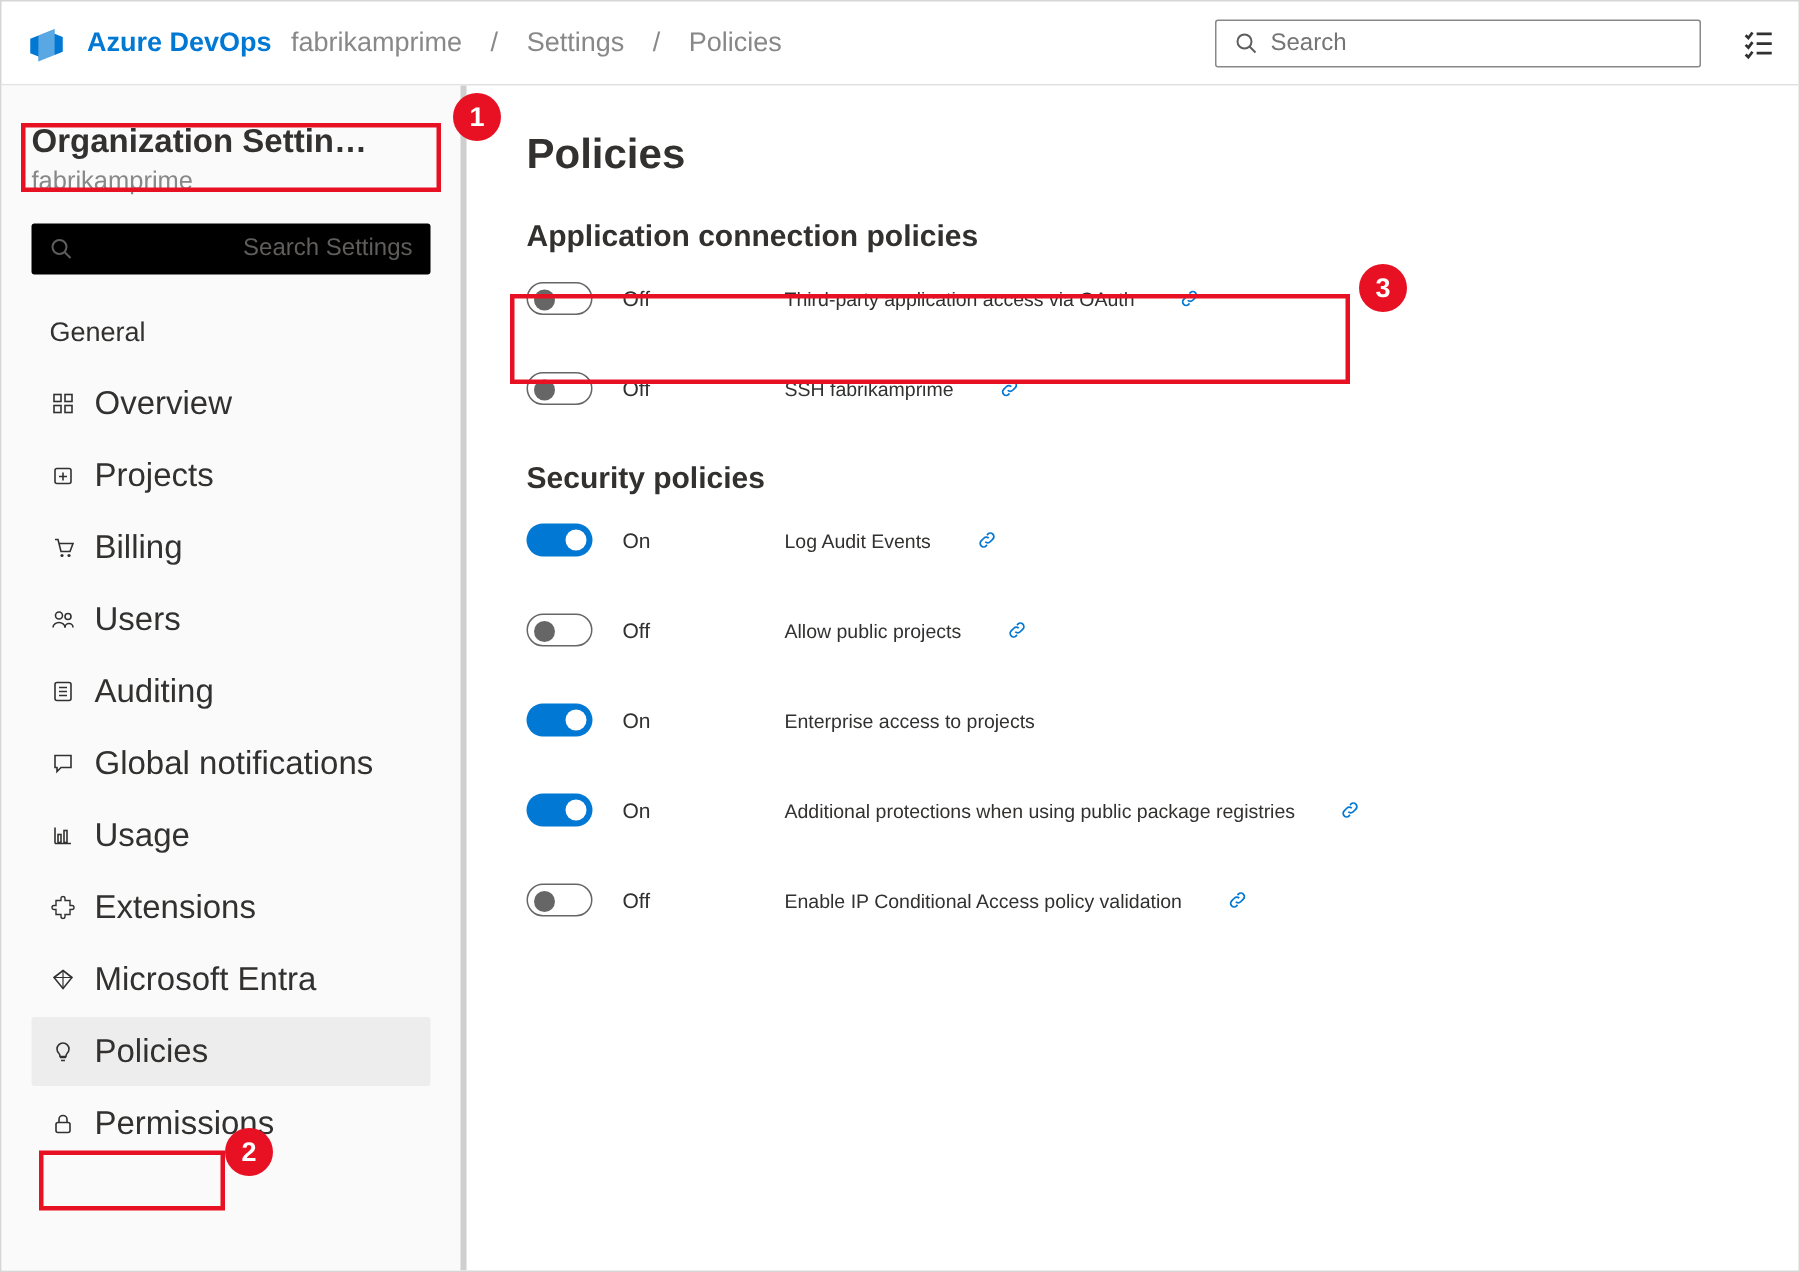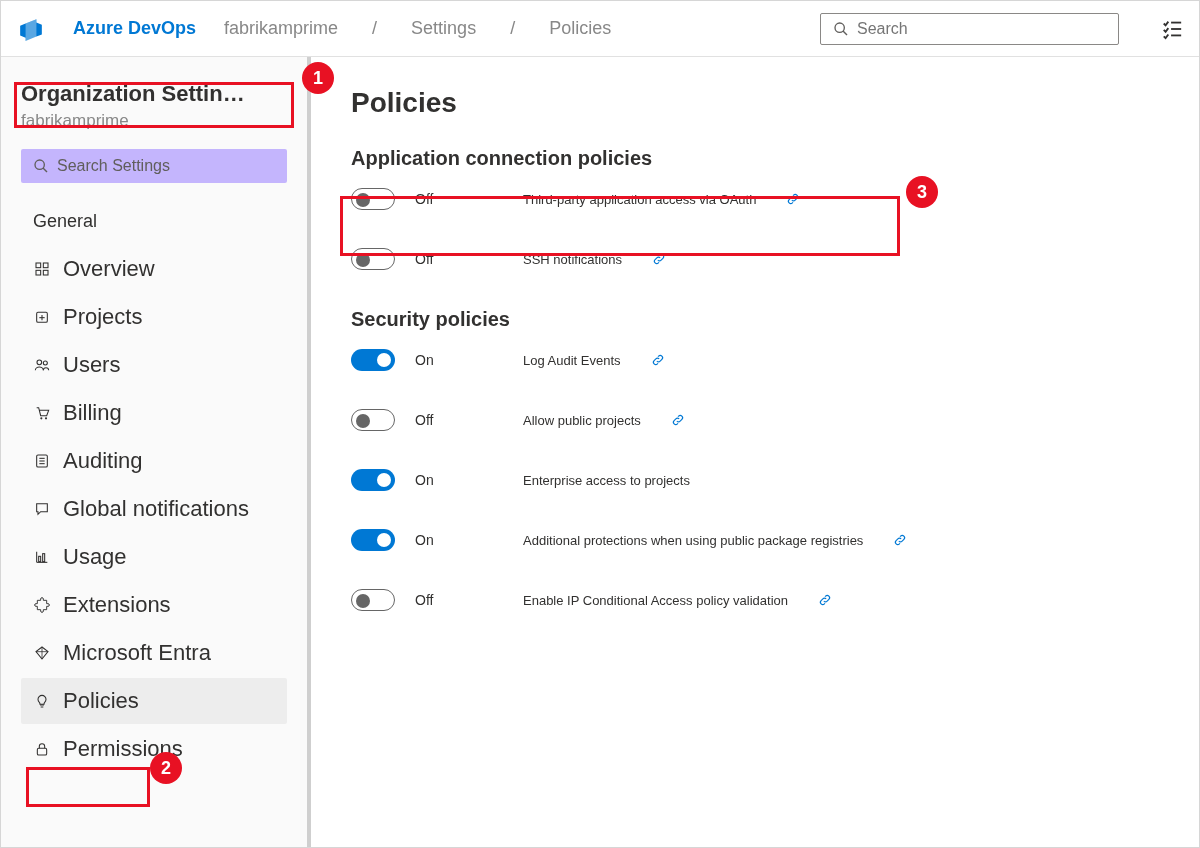--- a/index.html
+++ b/index.html
@@ -1,31 +1,31 @@
 <!DOCTYPE html>
 <html><head>
 <meta charset="utf-8">
 <style>
   * { box-sizing: border-box; margin: 0; padding: 0; }
   body { font-family: "Segoe UI", -apple-system, sans-serif; font-size: 14px; color: #323130; background: #fff; width: 1200px; height: 848px; overflow: hidden; border: 1px solid #d6d6d6; }
   
-  .topbar { display:flex; align-items:center; height:56px; padding:10px 16px; border-bottom:1px solid #e1e1e1; gap:28px;}
+  .topbar { display:flex; align-items:center; height:56px; padding:10px 16px; border-bottom:1px solid #e1e1e1; gap:13px;}
   .logo { width:28px; height:28px; display:inline-flex; align-items:center; justify-content:center;}
   .brand { color:#0078d4; font-weight:600; font-size:18px; }
   .crumb, .crumb-sep { color:#888; font-size:18px; }
   .crumb-sep { margin: 0 6px; }
-  .search-box { margin-left:auto; display:flex; align-items:center; border:1px solid #8a8886; border-radius:2px; padding:6px 12px; width:299px; gap:8px; color:#605e5c;}
+  .search-box { margin-left:auto; display:flex; align-items:center; border:1px solid #8a8886; border-radius:2px; padding:6px 12px; width:324px; gap:8px; color:#605e5c;}
   .search-box input { border:none; outline:none; font-size:16px; flex:1; color:#323130;}
   .top-right-icon { margin-left:14px; color:#323130; }
   
   .shell { display:flex; height:calc(100% - 56px); }
   .sidebar { width:310px; background:#fafafa; border-right:4px solid #cfcfcf; padding:24px 20px 12px 20px; overflow:hidden;}
   .side-title { font-size:22px; font-weight:600; margin-bottom:4px; white-space:nowrap; overflow:hidden; text-overflow:ellipsis;}
   .side-sub { color:#888; font-size:17px; margin-bottom:18px;}
-  .side-search { background:#c4b5fd; border-radius:2px; display:flex; align-items:center; gap:8px; padding:8px 12px; color:#605e5c; font-size:16px; margin-bottom:28px;}
+  .side-search { background:#000000; border-radius:2px; display:flex; align-items:center; gap:8px; padding:8px 12px; color:#605e5c; font-size:16px; margin-bottom:28px;justify-content:space-between;}
   .side-group { font-weight:400; font-size:18px; margin: 10px 0 14px 12px;}
   .side-item { display:flex; align-items:center; gap:12px; padding:10px 12px; font-size:22px; color:#323130; border-radius:2px; margin-bottom:2px; }
   .side-item.selected { background:#ededed; }
   .side-item .icon { width:18px; display:inline-flex; justify-content:center; color:#444;}
   
   .main { flex:1; padding:30px 40px; overflow:auto;}
   .page-title { font-size:28px; font-weight:600; margin-bottom:28px;}
   .section-title { font-size:20px; font-weight:600; margin: 18px 0 18px 0;}
   .policy-row { display:flex; align-items:center; gap:20px; margin-bottom:38px;}
   .toggle { width:44px; height:22px; border-radius:11px; position:relative; display:inline-block; flex-shrink:0;}
@@ -108,42 +108,42 @@
             <svg width="16" height="16" viewBox="0 0 24 24">
               <rect x="4" y="5" width="16" height="15" rx="2" stroke="#323130" fill="none" stroke-width="1.6"></rect>
               <line x1="12" y1="9" x2="12" y2="17" stroke="#323130" stroke-width="1.6"></line>
               <line x1="8" y1="13" x2="16" y2="13" stroke="#323130" stroke-width="1.6"></line>
             </svg>
           </span>
           <span>Projects</span>
         </div>
         <div class="side-item">
           <span class="icon">
+            <svg width="16" height="16" viewBox="0 0 24 24">
+              <path d="M4 4h3l3 12h9l3-8H8" stroke="#323130" fill="none" stroke-width="1.6"></path>
+              <circle cx="11" cy="20" r="1.6" fill="#323130"></circle>
+              <circle cx="18" cy="20" r="1.6" fill="#323130"></circle>
+            </svg>
+          </span>
+          <span>Billing</span>
+        </div>
+        <div class="side-item">
+          <span class="icon">
             <svg width="18" height="16" viewBox="0 0 24 24">
               <circle cx="8" cy="8" r="3.5" stroke="#323130" fill="none" stroke-width="1.6"></circle>
               <circle cx="17" cy="9" r="3" stroke="#323130" fill="none" stroke-width="1.6"></circle>
               <path d="M2 20c0-3 3-5 6-5s6 2 6 5" stroke="#323130" fill="none" stroke-width="1.6"></path>
               <path d="M14 20c0-2.5 2-4 4-4s4 1.5 4 4" stroke="#323130" fill="none" stroke-width="1.6"></path>
             </svg>
           </span>
           <span>Users</span>
         </div>
         <div class="side-item">
           <span class="icon">
             <svg width="16" height="16" viewBox="0 0 24 24">
-              <path d="M4 4h3l3 12h9l3-8H8" stroke="#323130" fill="none" stroke-width="1.6"></path>
-              <circle cx="11" cy="20" r="1.6" fill="#323130"></circle>
-              <circle cx="18" cy="20" r="1.6" fill="#323130"></circle>
-            </svg>
-          </span>
-          <span>Billing</span>
-        </div>
-        <div class="side-item">
-          <span class="icon">
-            <svg width="16" height="16" viewBox="0 0 24 24">
               <rect x="4" y="3" width="16" height="18" rx="2" stroke="#323130" fill="none" stroke-width="1.6"></rect>
               <line x1="8" y1="8" x2="16" y2="8" stroke="#323130" stroke-width="1.6"></line>
               <line x1="8" y1="12" x2="16" y2="12" stroke="#323130" stroke-width="1.6"></line>
               <line x1="8" y1="16" x2="16" y2="16" stroke="#323130" stroke-width="1.6"></line>
             </svg>
           </span>
           <span>Auditing</span>
         </div>
         <div class="side-item">
           <span class="icon">
@@ -216,21 +216,21 @@
             <svg width="14" height="14" viewBox="0 0 24 24">
               <path d="M10 14a4 4 0 005.66 0l3-3a4 4 0 00-5.66-5.66l-1 1M14 10a4 4 0 00-5.66 0l-3 3a4 4 0 005.66 5.66l1-1" stroke="#0078d4" fill="none" stroke-width="2"></path>
             </svg>
           </span>
         </div>
         <div class="policy-row">
           <span class="toggle off">
             <span class="knob"></span>
           </span>
           <span class="toggle-state">Off</span>
-          <span class="policy-label">SSH notifications</span>
+          <span class="policy-label">SSH fabrikamprime</span>
           <span class="link-icon">
             <svg width="14" height="14" viewBox="0 0 24 24">
               <path d="M10 14a4 4 0 005.66 0l3-3a4 4 0 00-5.66-5.66l-1 1M14 10a4 4 0 00-5.66 0l-3 3a4 4 0 005.66 5.66l1-1" stroke="#0078d4" fill="none" stroke-width="2"></path>
             </svg>
           </span>
         </div>
         <div class="section-title">Security policies</div>
         <div class="policy-row">
           <span class="toggle on">
             <span class="knob"></span>

